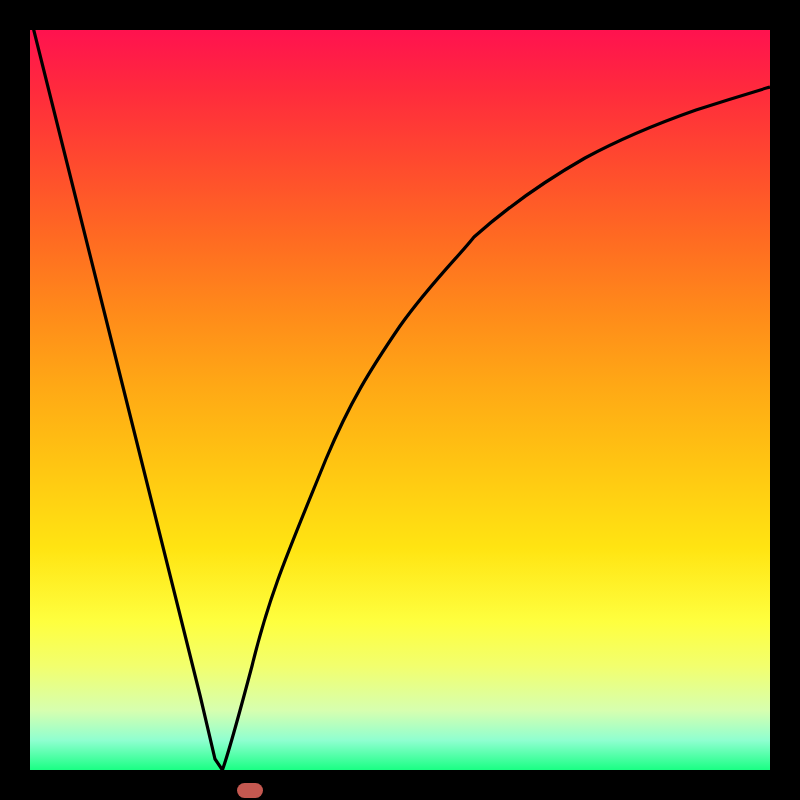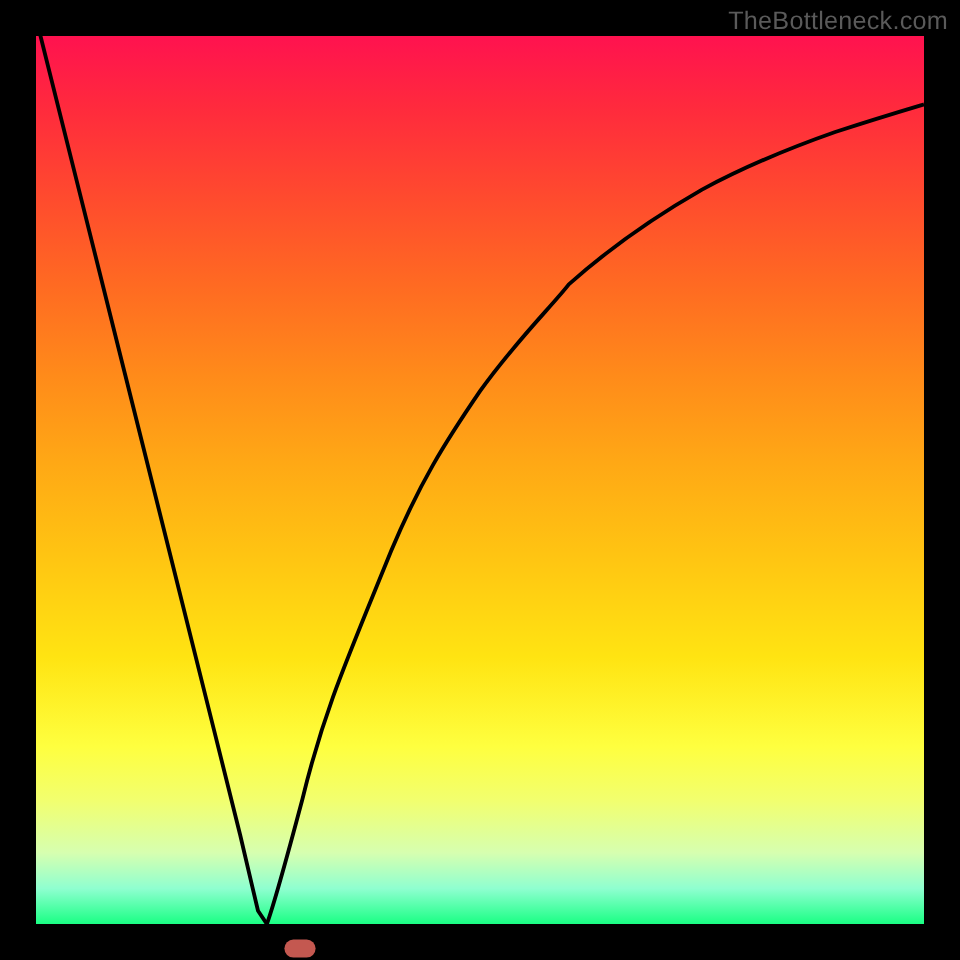--- a/index.html
+++ b/index.html
@@ -68,21 +68,20 @@
     width: 740px;
     height: 740px;
     z-index: 2;
   }
 </style>
 </head>
 <body>
 
 <div class="frame">
 
-  <div class="watermark">TheBottleneck.com</div>
 
   <div class="plot">
     <svg class="curve" viewBox="0 0 740 740" preserveAspectRatio="none">
       <path fill="none" stroke="#000" stroke-width="3.2" d="M 0 -15
                L 37 133
                L 74 281
                L 111 429
                L 148 577
                L 170.2 666
                L 185 729

